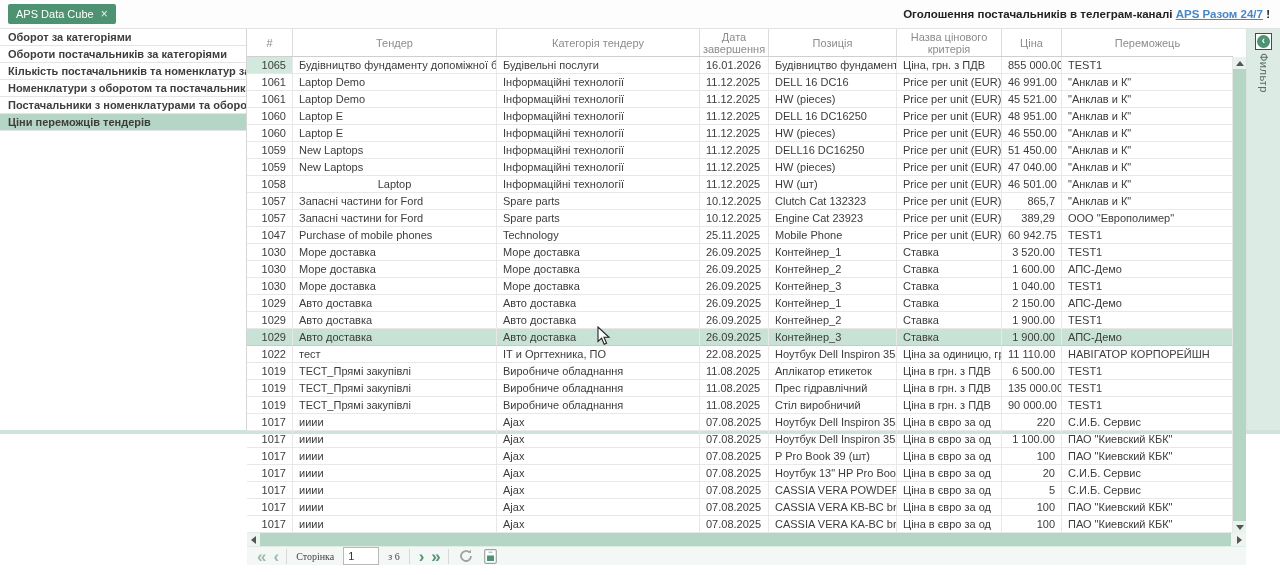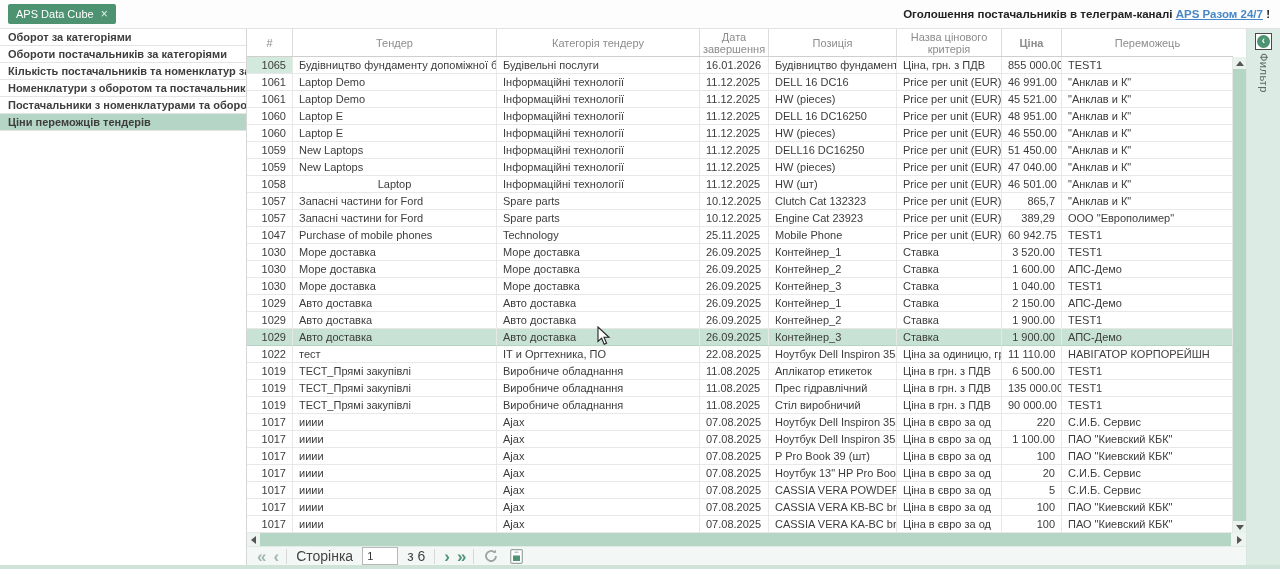--- a/index.html
+++ b/index.html
@@ -1,18 +1,18 @@
 <!DOCTYPE html>
 <html><head>
 <meta charset="utf-8">
 <style>
   * { margin:0; padding:0; box-sizing:border-box; }
   html,body { width:1280px; height:575px; overflow:hidden; }
   body { font-family:"Liberation Sans","DejaVu Sans",sans-serif; background:#ffffff; position:relative; font-size:11px; color:#3c3c3c; }
-  .page { width:1280px; height:569px; display:flex; flex-direction:column; border-bottom:4px solid #cfe3d8; background:#fff; }
+  .page { width:1280px; height:434px; display:flex; flex-direction:column; border-bottom:4px solid #cfe3d8; background:#fff; }
 
   
   .topbar { height:28px; flex:0 0 28px; display:flex; align-items:center; justify-content:space-between; background:#fdfdfd; padding:0 10px 0 8px; }
   .tab { background:#4d9271; color:#fff; height:20px; display:inline-flex; align-items:center; gap:7px; padding:0 8px; border-radius:2px; font-size:11px; cursor:default; }
   .tab .close { font-size:12px; line-height:1; color:#e8f2ec; cursor:pointer; }
   .announce { font-weight:bold; font-size:11.5px; color:#222; white-space:nowrap; }
   .announce a { color:#4787c7; text-decoration:underline; font-weight:bold; cursor:pointer; }
 
   
   .content { flex:1; display:flex; border-top:1px solid #e2e2e2; min-height:0; }
@@ -51,21 +51,21 @@
   .hscroll { height:13px; flex:0 0 13px; background:#eef5f1; display:flex; align-items:center; cursor:pointer; }
   .hscroll .arr { width:13px; flex:0 0 13px; display:flex; align-items:center; justify-content:center; }
   .hscroll .thumb { flex:1; height:13px; background:#b5d5c5; margin-right:2px; }
 
   
   .pager { flex:1; background:#f3f7f5; display:flex; align-items:center; gap:9px; padding-left:10px; border-top:1px solid #e2ece7; }
   .pbtn { font-size:17px; line-height:1; cursor:pointer; user-select:none; font-weight:bold; letter-spacing:-2px; }
   .pbtn.dis { color:#9fb8ac; }
   .pbtn.en { color:#4e9475; }
   .psep { width:1px; height:15px; background:#d8d8d8; }
-  .plabel { font-size:14px; color:#444; }
+  .plabel { font-size:10px; color:#444;font-family:Liberation Serif, serif; }
   .pinput { width:36px; height:18px; border:1px solid #b9b9b9; font-size:11px; padding:0 4px; font-family:inherit; color:#333; background:#fff; }
   .picon { width:16px; height:16px; display:inline-flex; align-items:center; justify-content:center; cursor:pointer; }
 
   
   .filterstrip { width:33px; flex:0 0 33px; background:#dcebe3; display:flex; flex-direction:column; align-items:center; padding-top:4px; }
   .collapse-btn { width:17px; height:17px; border:1px solid #4a4a4a; background:#fff; display:flex; align-items:center; justify-content:center; cursor:pointer; }
   .collapse-circle { width:13px; height:13px; border-radius:50%; background:#4d9271; color:#fff; font-size:10px; line-height:12px; text-align:center; font-weight:bold; }
   .filter-label { margin-top:3px; writing-mode:vertical-rl; font-size:11px; color:#5c6b63; letter-spacing:0.5px; }
 
   
@@ -102,21 +102,21 @@
     <div class="main">
       <div class="table-wrap">
         <div class="cols">
           <div class="thead" id="thead">
               <div class="th" style="width: 46px; flex: 0 0 46px;">#</div>
               <div class="th" style="width: 204px; flex: 0 0 204px;">Тендер</div>
               <div class="th" style="width: 203px; flex: 0 0 203px;">Категорія тендеру</div>
               <div class="th" style="width: 69px; flex: 0 0 69px;">Дата завершення</div>
               <div class="th" style="width: 128px; flex: 0 0 128px;">Позиція</div>
               <div class="th" style="width: 105px; flex: 0 0 105px;">Назва цінового критерія</div>
-              <div class="th" style="width: 60px; flex: 0 0 60px; font-weight: bold;">Ціна</div>
+              <div class="th" style="width: 60px; flex: 0 0 60px;">Ціна</div>
               <div class="th" style="flex: 1 1 0%;">Переможець</div>
             </div>
           <div class="tbody" id="tbody">
               <div class="tr">
                 <div class="td r first-num" style="flex: 0 0 46px;">1065</div>
                 <div class="td" style="flex: 0 0 204px;">Будівництво фундаменту допоміжної будівлі</div>
                 <div class="td" style="flex: 0 0 203px;">Будівельні послуги</div>
                 <div class="td" style="flex: 0 0 69px;">16.01.2026</div>
                 <div class="td" style="flex: 0 0 128px;">Будівництво фундаменту допоміж</div>
                 <div class="td" style="flex: 0 0 105px;">Ціна, грн. з ПДВ</div>

